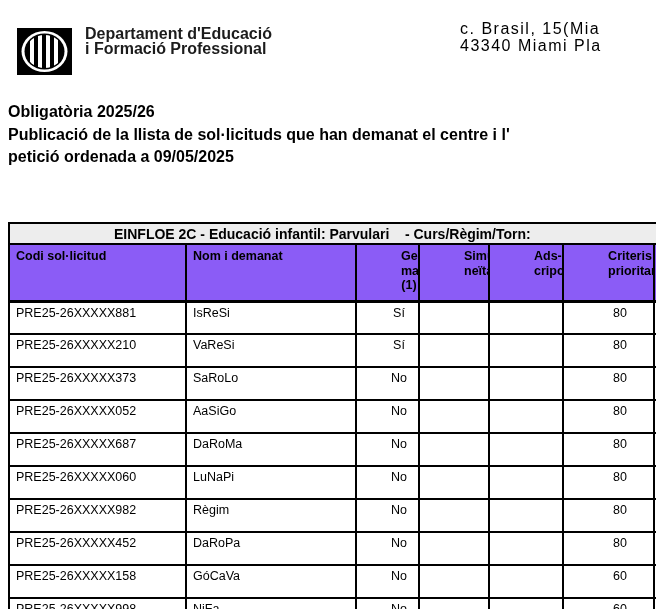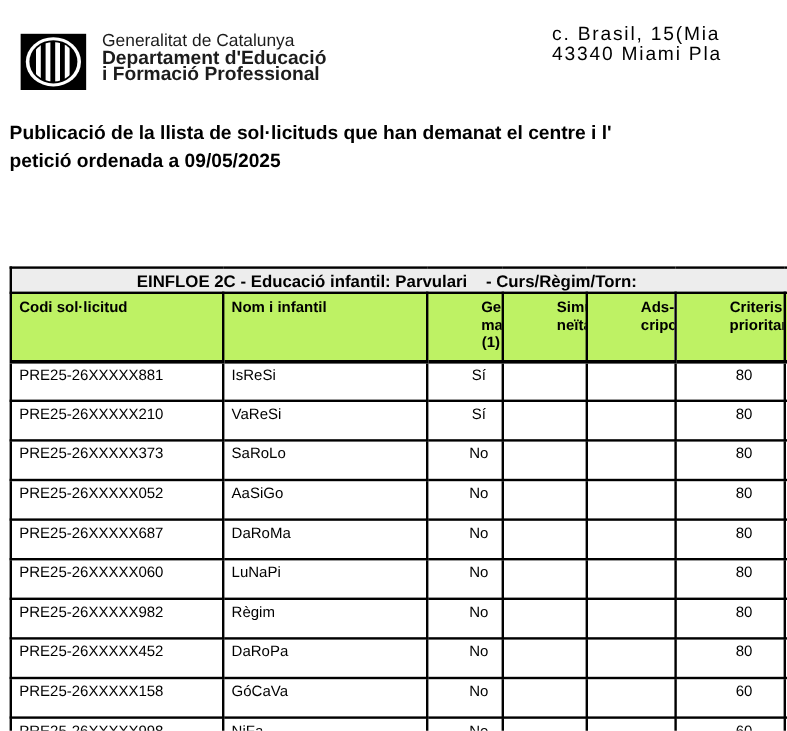--- a/index.html
+++ b/index.html
@@ -53,21 +53,21 @@
   tr.title-row td {
     background: #ededed;
     font-weight: bold;
     font-size: 14px;
     height: 21px;
     padding: 1px 0 1px 104px;
     text-align: left;
     white-space: pre;
   }
   tr.head-row th {
-    background: #bef264;
+    background: #8b5cf6;
     font-weight: bold;
     font-size: 12.5px;
     line-height: 14.5px;
     height: 57px;
     vertical-align: top;
     padding-top: 4px;
     border-bottom-width: 3px;
     white-space: pre-line;
   }
   th.al { text-align: left; padding-left: 6px; }
@@ -95,52 +95,52 @@
     <g clip-path="url(#c)">
       <rect x="13" y="5" width="4" height="38" fill="#fff"></rect>
       <rect x="21" y="5" width="4" height="38" fill="#fff"></rect>
       <rect x="29" y="5" width="4" height="38" fill="#fff"></rect>
       <rect x="37" y="5" width="4" height="38" fill="#fff"></rect>
     </g>
   </svg>
 </div>
 
 <div class="logo-text">
-  <div class="l1">Generalitat de Catalunya</div>
   <div class="l2">Departament d'Educació</div>
   <div class="l3">i Formació Professional</div>
 </div>
 
 <div class="address-block">
   <div>c. Brasil, 15(Mia</div>
   <div>43340 Miami Pla</div>
 </div>
 
 <div class="doc-heading">
+  <div>Obligatòria 2025/26</div>
   <div>Publicació de la llista de sol·licituds que han demanat el centre i l'</div>
   <div>petició ordenada a 09/05/2025</div>
 </div>
 
 <table class="apps">
   <colgroup>
     <col style="width:177px">
       <col style="width:170px">
       <col style="width:63px">
     <col style="width:70px">
       <col style="width:74px">
       <col style="width:91px">
     <col style="width:255px">
   </colgroup>
   <tbody>
     <tr class="title-row">
       <td colspan="7">EINFLOE 2C - Educació infantil: Parvulari    - Curs/Règim/Torn:</td>
     </tr>
     <tr class="head-row">
       <th class="al">Codi sol·licitud</th>
-      <th class="al">Nom i infantil</th>
+      <th class="al">Nom i demanat</th>
       <th class="ac">Ger-
 mans
 (1)</th>
       <th class="ac">Simulta-
 neïtat</th>
       <th class="ac">Ads-
 cripció</th>
       <th class="ac">Criteris
 prioritaris</th>
       <th class="ac"></th>

